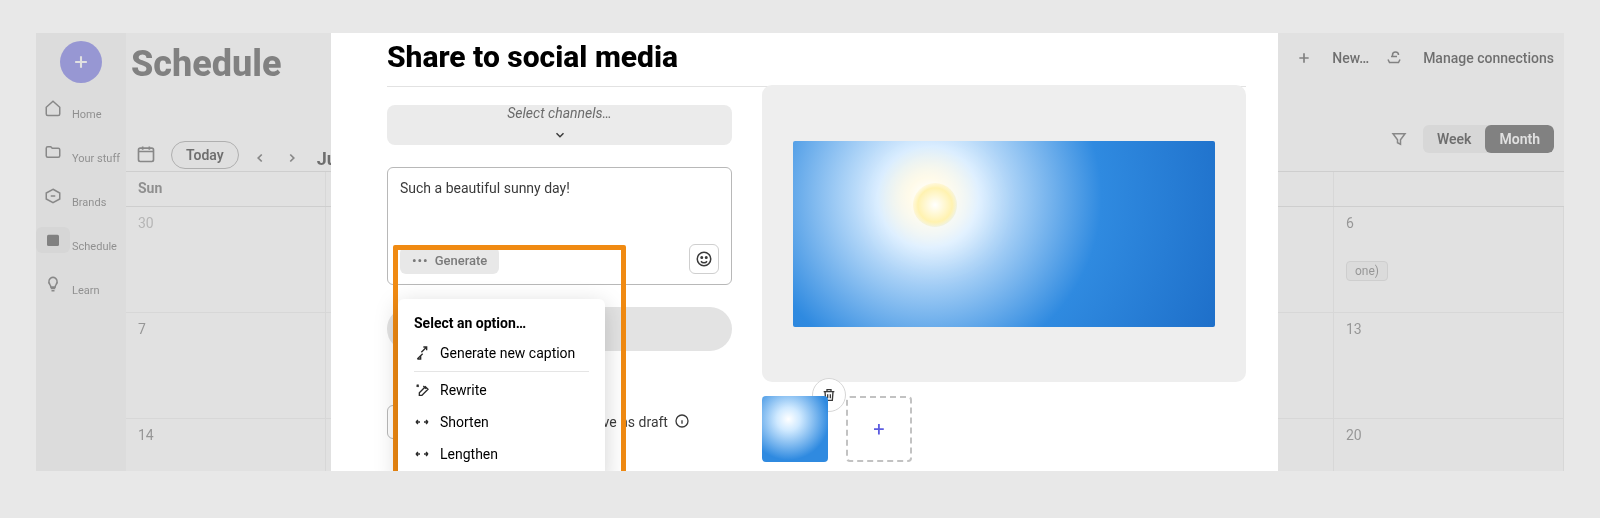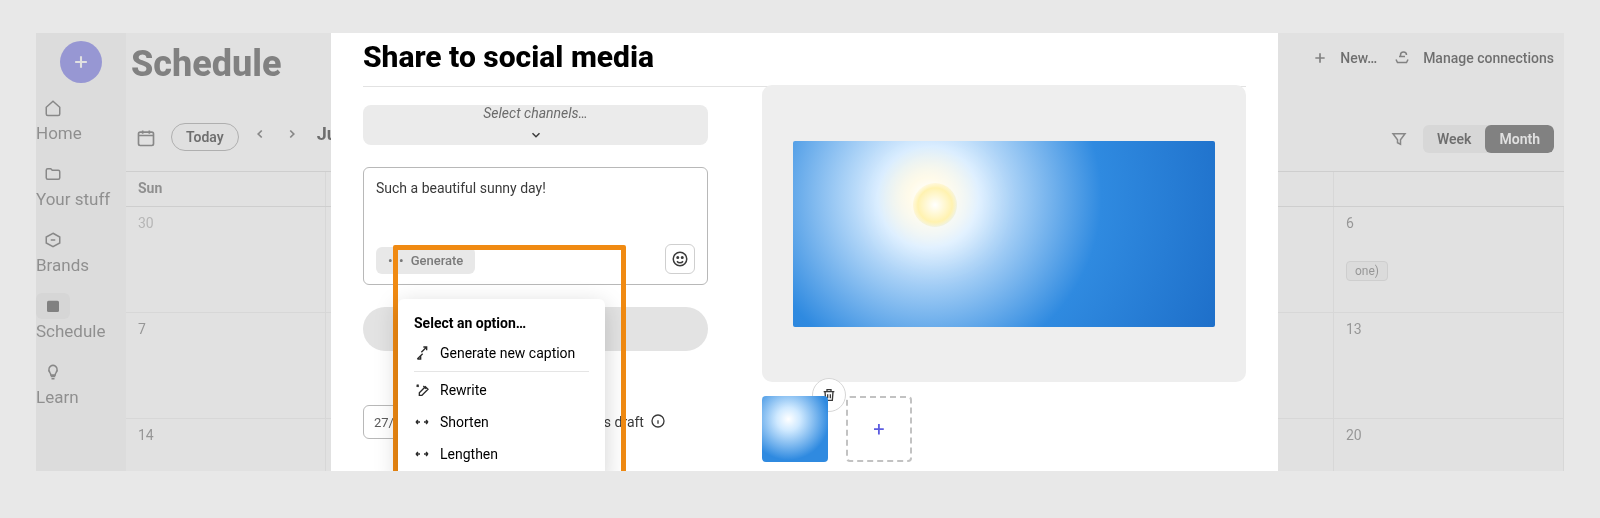--- a/index.html
+++ b/index.html
@@ -3,55 +3,55 @@
 <meta charset="utf-8">
 <style>
   * { box-sizing: border-box; margin: 0; padding: 0; font-family: -apple-system, BlinkMacSystemFont, "Segoe UI", Roboto, Helvetica, Arial, sans-serif; }
   body { background: #e8e8e8; width: 1600px; height: 518px; overflow: hidden; position: relative; }
   .app-frame { position: absolute; left: 36px; top: 33px; width: 1528px; height: 438px; background: #fff; overflow: hidden; }
   
   
   .sidebar { position: absolute; left: 0; top: 0; width: 90px; height: 100%; background: #f4f4f4; display: flex; flex-direction: column; align-items: center; padding-top: 8px; gap: 6px; }
   .plus-btn { width: 42px; height: 42px; border-radius: 50%; background: #5c5ce0; display:flex; align-items:center; justify-content:center; cursor:pointer; }
   .plus-btn svg { stroke:#fff; }
-  .side-item { display:flex; flex-direction:column; align-items:flex-start; gap:2px; padding:6px 0; width:100%; cursor:pointer; font-size:17px; color:#4b4b4b; }
+  .side-item { display:flex; flex-direction:row; align-items:flex-end; gap:2px; padding:6px 0; width:100%; cursor:pointer; font-size:11px; color:#4b4b4b; }
   .side-item.active .side-icon-box { background:#e6e6e6; border-radius:6px; }
   .side-icon-box { width:34px; height:26px; display:flex; align-items:center; justify-content:center; }
   
   
   .dimmed-overlay { position:absolute; left:0; top:0; width:100%; height:100%; background: rgba(200,200,200,0.55); pointer-events:none; }
   
   
   .schedule-area { position:absolute; left:90px; top:0; right:0; height:100%; }
   .page-title { position:absolute; left:5px; top:10px; font-size:36px; font-weight:800; color:#2b2b2b; }
-  .toolbar { position:absolute; left:5px; top:90px; height:46px; display:flex; align-items:flex-start; gap:10px; }
+  .toolbar { position:absolute; left:5px; top:90px; height:46px; display:flex; align-items:flex-end; gap:10px; }
   .t-icon { width:30px; height:30px; display:flex; align-items:center; justify-content:center; border-radius:6px; }
   .today-btn { border:1.5px solid #909090; border-radius:16px; padding:5px 14px; font-size:14px; font-weight:600; background:#fafafa; }
   .nav-arrow { width:22px; height:22px; display:flex; align-items:center; justify-content:center; }
   .month-label { font-size:18px; font-weight:700; margin-left:4px; }
   .right-toolbar { position:absolute; right:10px; top:16px; display:flex; align-items:center; gap:16px; }
-  .right-toolbar .txtbtn { display:flex; align-items:center; gap:12px; font-size:14px; font-weight:500;text-align:right; }
+  .right-toolbar .txtbtn { display:flex; align-items:center; gap:20px; font-size:14px; font-weight:500;text-align:right; }
   .view-toggle { position:absolute; right:10px; top:92px; display:flex; align-items:center; gap:10px; }
   .filter-icon { width:28px; height:28px; display:flex; align-items:center; justify-content:center; }
   .seg { display:flex; background:#e8e8e8; border-radius:6px; overflow:hidden; }
   .seg .opt { padding:6px 14px; font-size:14px; font-weight:600; }
   .seg .opt.active { background:#2b2b2b; color:#fff; border-radius:6px; }
   
   
   .calendar { position:absolute; left:0; top:138px; right:0; height:400px; }
   .cal-header { display:flex; height:36px; border-top:1px solid #d6d6d6; border-bottom:1px solid #d6d6d6; }
   .cal-header div { flex:1; padding:8px 12px; font-size:14px; font-weight:700; color:#4b4b4b; border-right:1px solid #e8e8e8; }
   .cal-grid { display:flex; flex-direction:column; }
   .cal-row { display:flex; height:106px; border-bottom:1px solid #e8e8e8; }
   .cal-row .cell { flex:1; padding:8px 12px; font-size:14px; border-right:1px solid #e8e8e8; color:#5a5a5a; }
   .cal-row .cell.mute { color:#a0a0a0; }
   .chip { display:inline-block; background:#f2f2f2; border:1px solid #d4d4d4; border-radius:4px; padding:2px 8px; font-size:12px; margin-top:30px; }
   
   
-  .modal { position:absolute; left:295px; top:0; width:947px; height:100%; background:#fff; }
+  .modal { position:absolute; left:295px; top:0; width:947px; height:100%; background:#fff;padding-left:24px; }
   .modal-inner { padding: 6px 32px 0 32px; height:100%; position:relative; }
   .modal-title { font-size:30px; font-weight:800; margin-bottom:12px; }
   .divider { height:1px; background:#e2e2e2; margin-bottom:18px; }
   .form-col { width: 345px; }
   .channel-select { width:100%; height:40px; background:#ebebeb; border-radius:8px; display:flex; align-items:center; justify-content:space-between; padding:0 14px; font-size:14px; font-style:italic; color:#6b6b6b;flex-direction:column; }
   .caption-box { margin-top:22px; border:1px solid #b8b8b8; border-radius:6px; padding:12px; position:relative; height:118px; }
   .caption-box .text { font-size:14px; color:#3a3a3a; }
   .generate-btn { position:absolute; left:12px; bottom:10px; background:#e8e8e8; border-radius:6px; padding:6px 12px; display:flex; align-items:center; gap:6px; font-size:13px; color:#7a7a7a; font-weight:500; }
   .emoji-btn { position:absolute; right:12px; bottom:10px; width:30px; height:30px; border:1px solid #cfcfcf; border-radius:6px; display:flex; align-items:center; justify-content:center; }
   .big-grey-btn { margin-top:22px; width:345px; height:44px; background:#e3e3e3; border-radius:22px; }

